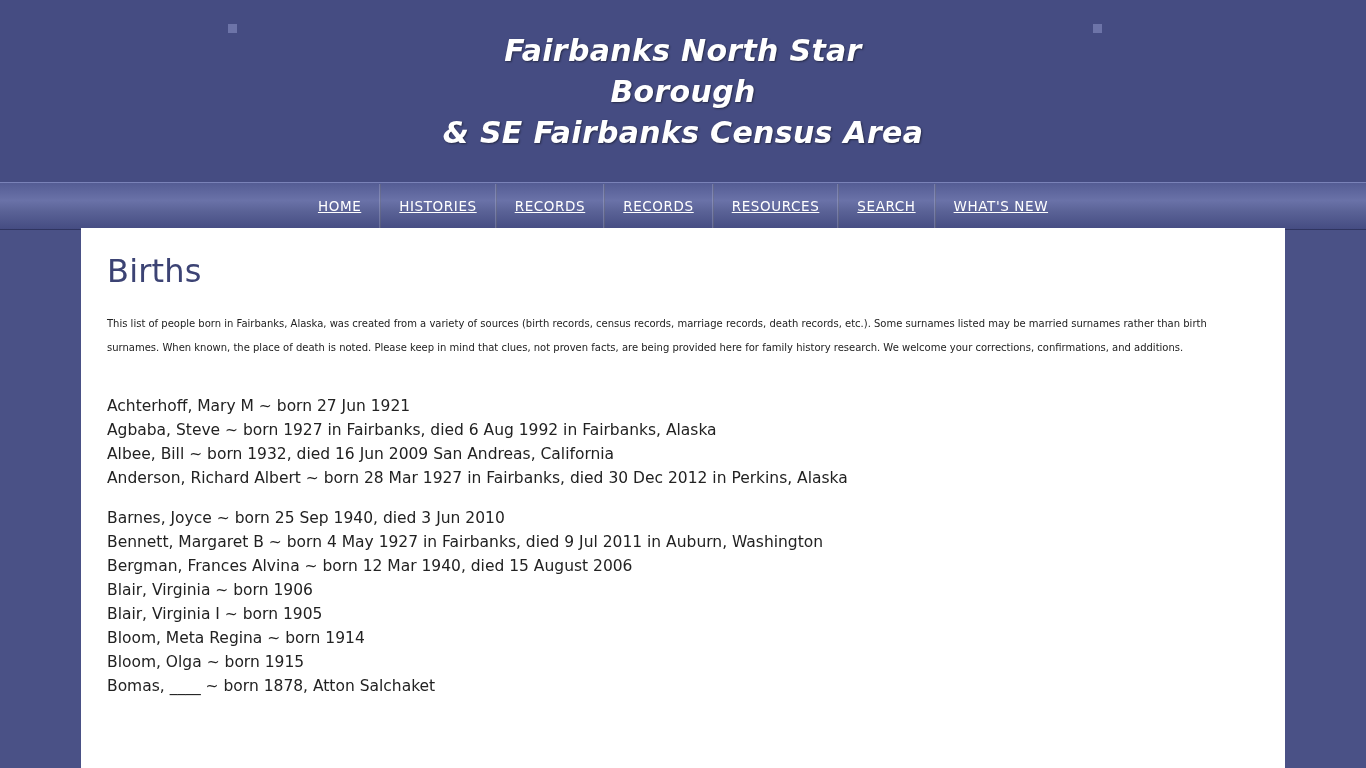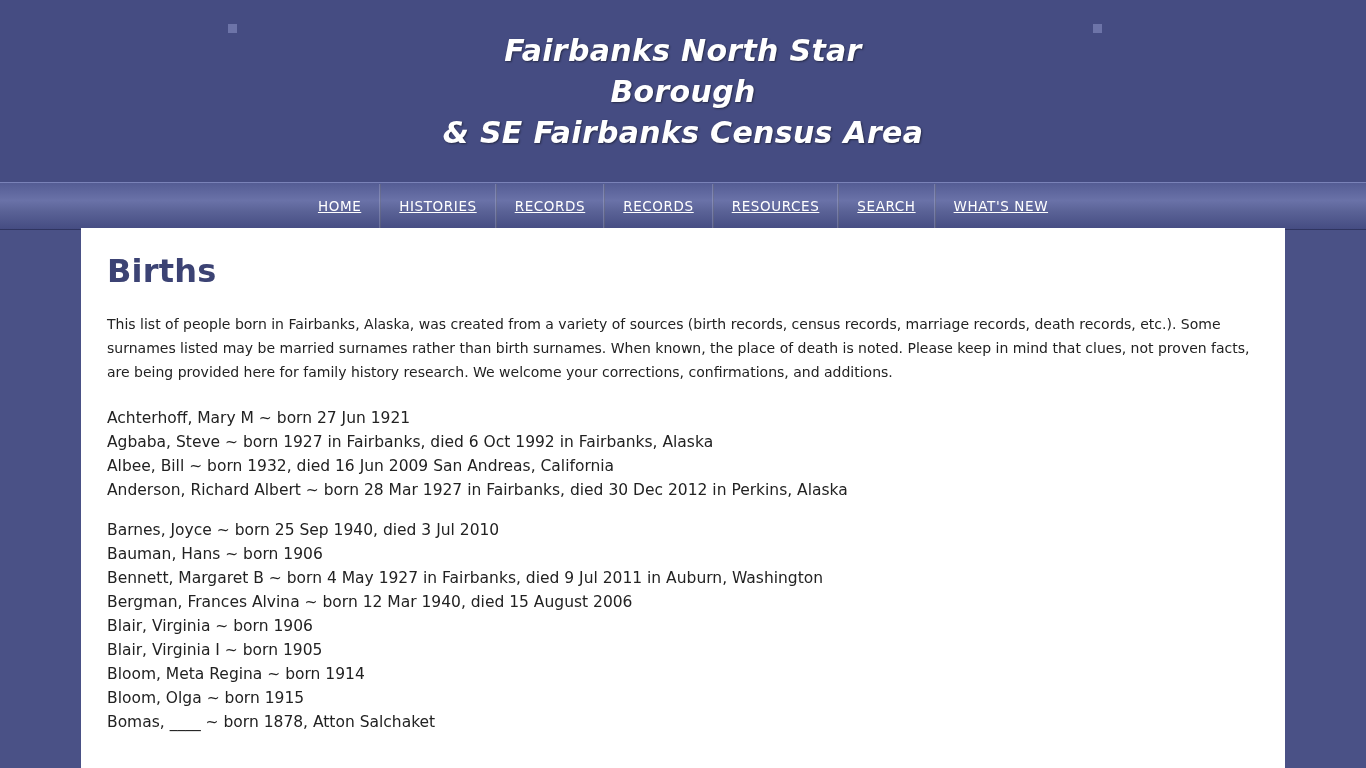--- a/index.html
+++ b/index.html
@@ -82,27 +82,27 @@
     width: 1204px;
     bottom: 0;
     background: #ffffff;
     box-sizing: border-box;
     padding: 14px 26px 0 26px;
     overflow: hidden;
   }
   h1.page-title {
     margin: 10px 0 22px 0;
     font-size: 32px;
-    font-weight: bold;
+    font-weight: normal;
     color: #3c4374;
     letter-spacing: 0.2px;
   }
   p.intro {
-    margin: 0 0 22px 0;
-    font-size: 14px;
+    margin: 0 0 34px 0;
+    font-size: 10px;
     line-height: 24px;
     color: #222222;
   }
   .entry-group { margin-bottom: 16px; }
   .entry {
     font-size: 15.5px;
     line-height: 24px;
     color: #222222;
     white-space: nowrap;
   }
@@ -135,28 +135,27 @@
   <div class="nav-sep"></div>
   <a class="nav-item">WHAT'S NEW</a>
 </div>
 
 <div class="content-wrap">
   <h1 class="page-title">Births</h1>
   <p class="intro">This list of people born in Fairbanks, Alaska, was created from a variety of sources (birth records, census records, marriage records, death records, etc.). Some surnames listed may be married surnames rather than birth surnames. When known, the place of death is noted. Please keep in mind that clues, not proven facts, are being provided here for family history research. We welcome your corrections, confirmations, and additions.</p>
 
   <div class="entry-group">
     <div class="entry">Achterhoff, Mary M ~ born 27 Jun 1921</div>
-    <div class="entry">Agbaba, Steve ~ born 1927 in Fairbanks, died 6 Oct 1992 in Fairbanks, Alaska</div>
+    <div class="entry">Agbaba, Steve ~ born 1927 in Fairbanks, died 6 Aug 1992 in Fairbanks, Alaska</div>
     <div class="entry">Albee, Bill ~ born 1932, died 16 Jun 2009 San Andreas, California</div>
     <div class="entry">Anderson, Richard Albert ~ born 28 Mar 1927 in Fairbanks, died 30 Dec 2012 in Perkins, Alaska</div>
   </div>
 
   <div class="entry-group">
-    <div class="entry">Barnes, Joyce ~ born 25 Sep 1940, died 3 Jul 2010</div>
-    <div class="entry">Bauman, Hans ~ born 1906</div>
+    <div class="entry">Barnes, Joyce ~ born 25 Sep 1940, died 3 Jun 2010</div>
     <div class="entry">Bennett, Margaret B ~ born 4 May 1927 in Fairbanks, died 9 Jul 2011 in Auburn, Washington</div>
     <div class="entry">Bergman, Frances Alvina ~ born 12 Mar 1940, died 15 August 2006</div>
     <div class="entry">Blair, Virginia ~ born 1906</div>
     <div class="entry">Blair, Virginia I ~ born 1905</div>
     <div class="entry">Bloom, Meta Regina ~ born 1914</div>
     <div class="entry">Bloom, Olga ~ born 1915</div>
     <div class="entry">Bomas, ____ ~ born 1878, Atton Salchaket</div>
   </div>
 </div>
 

